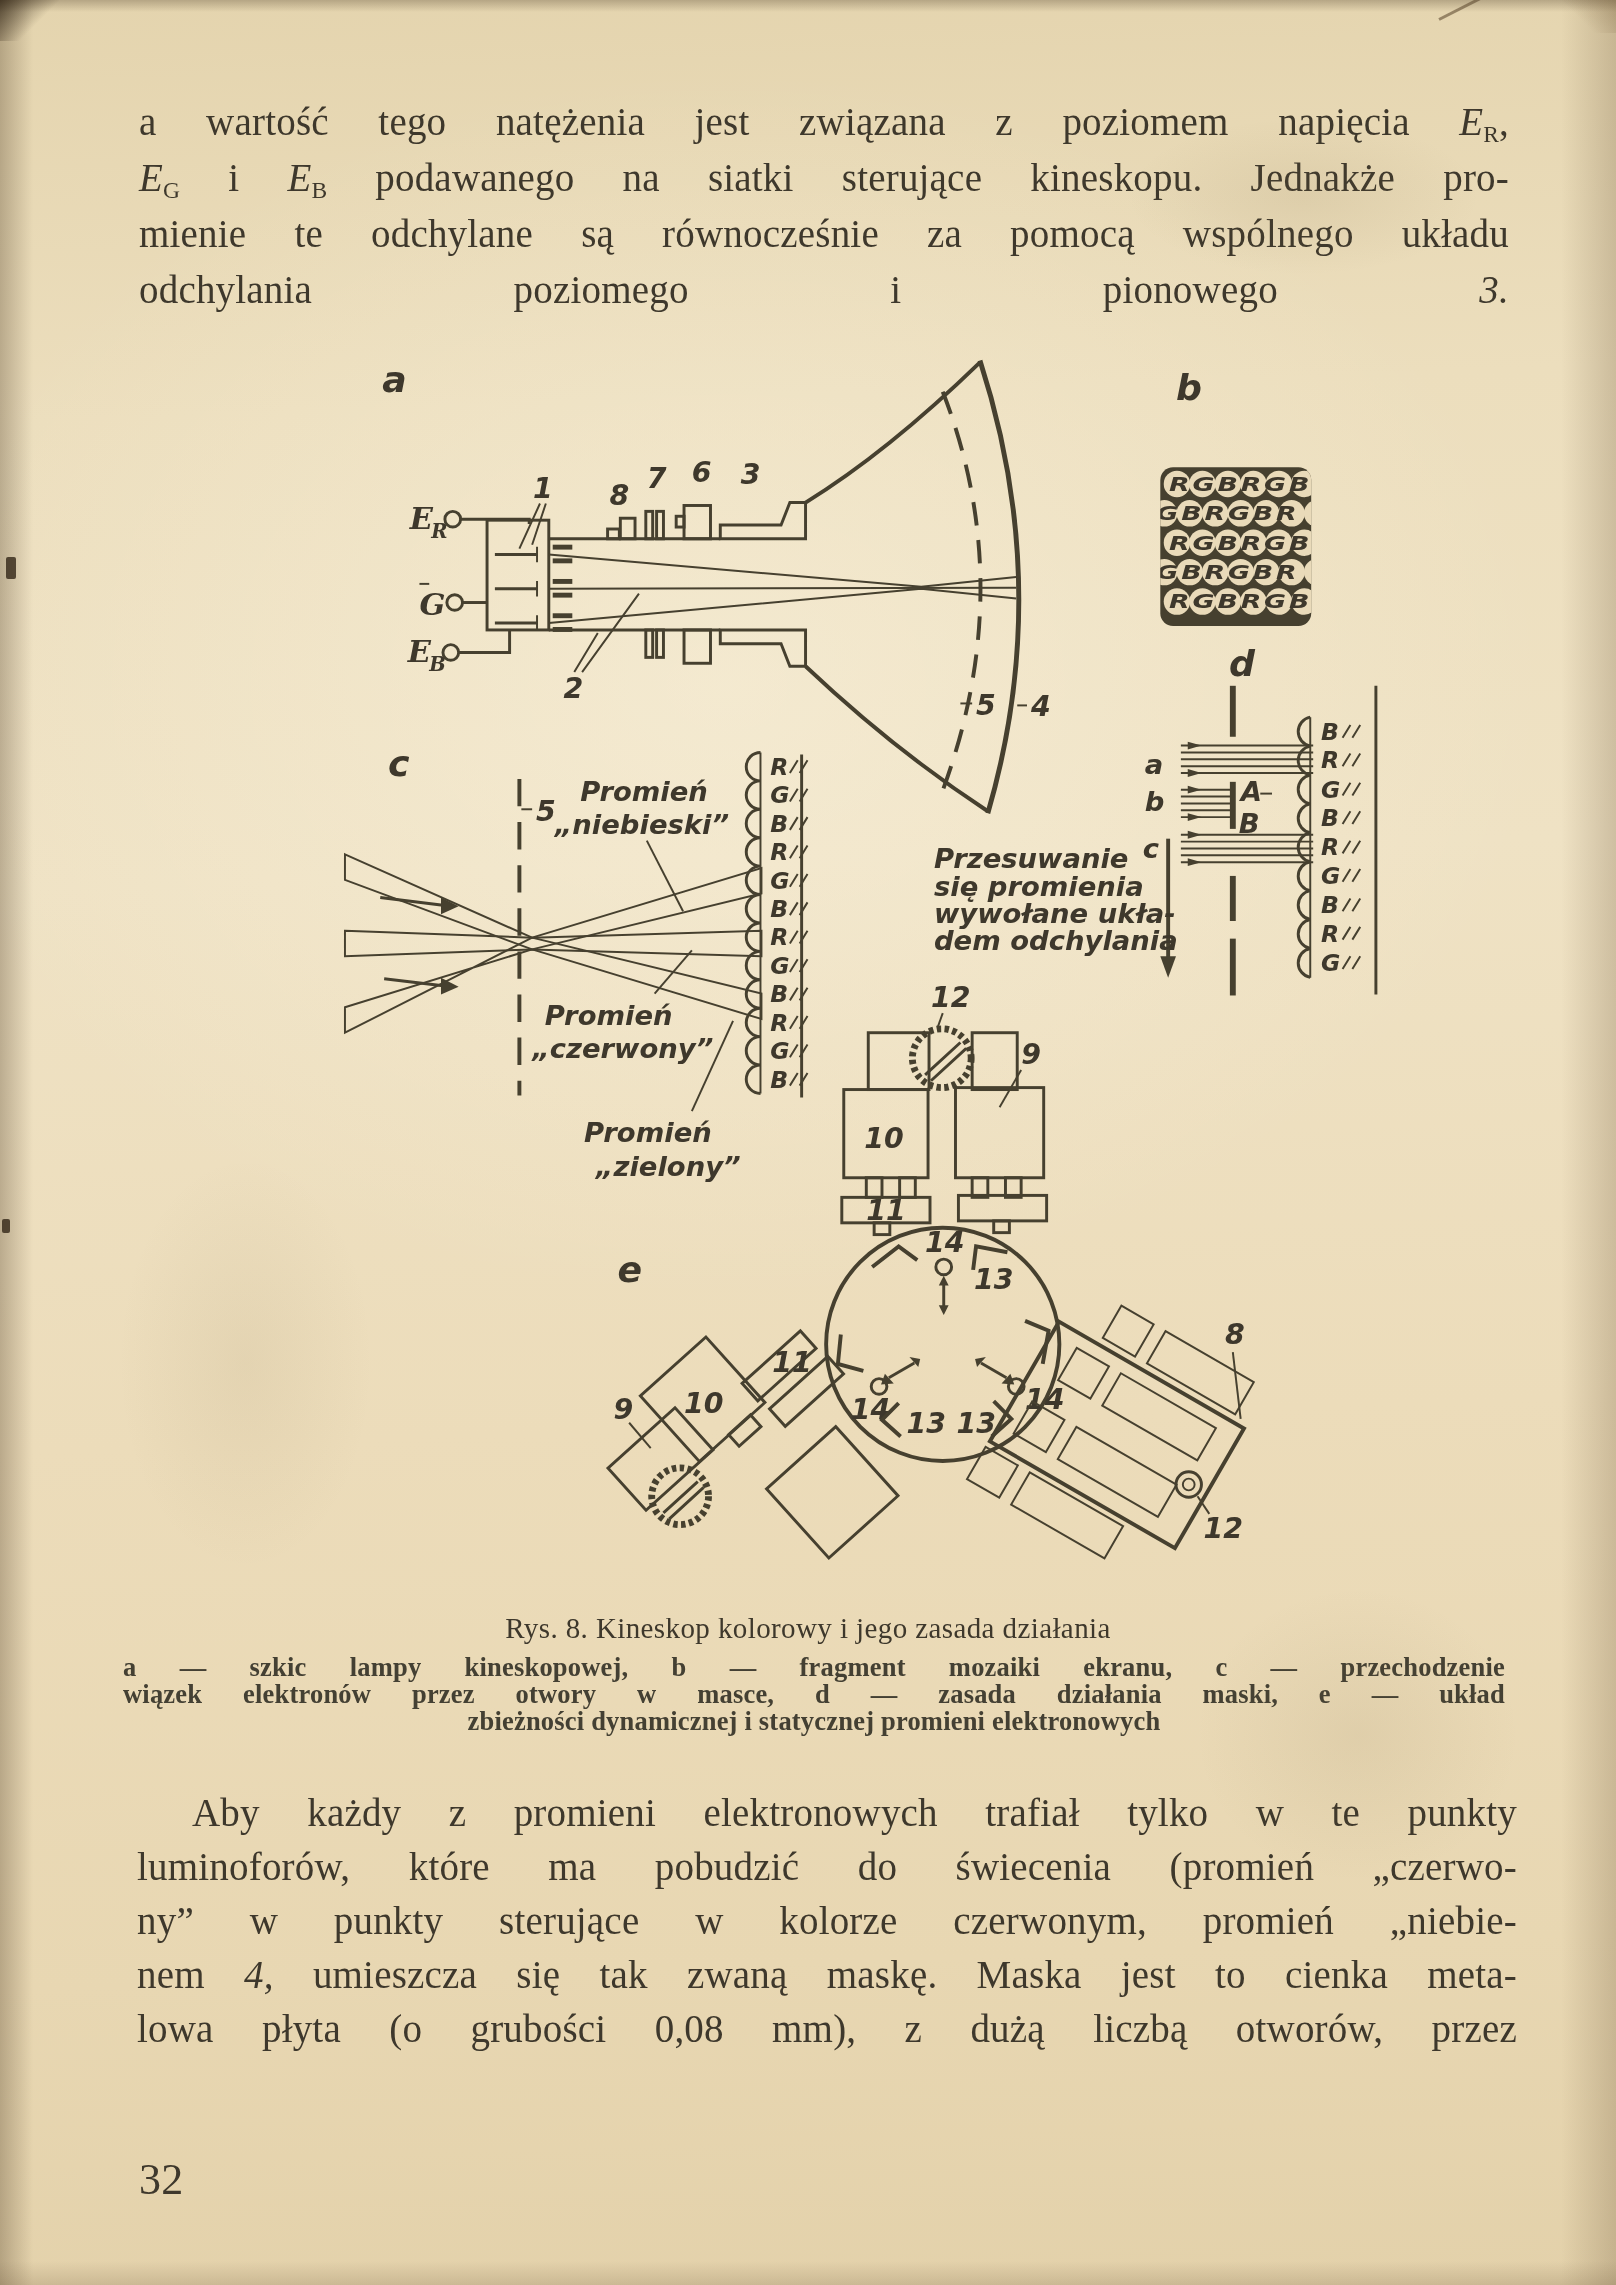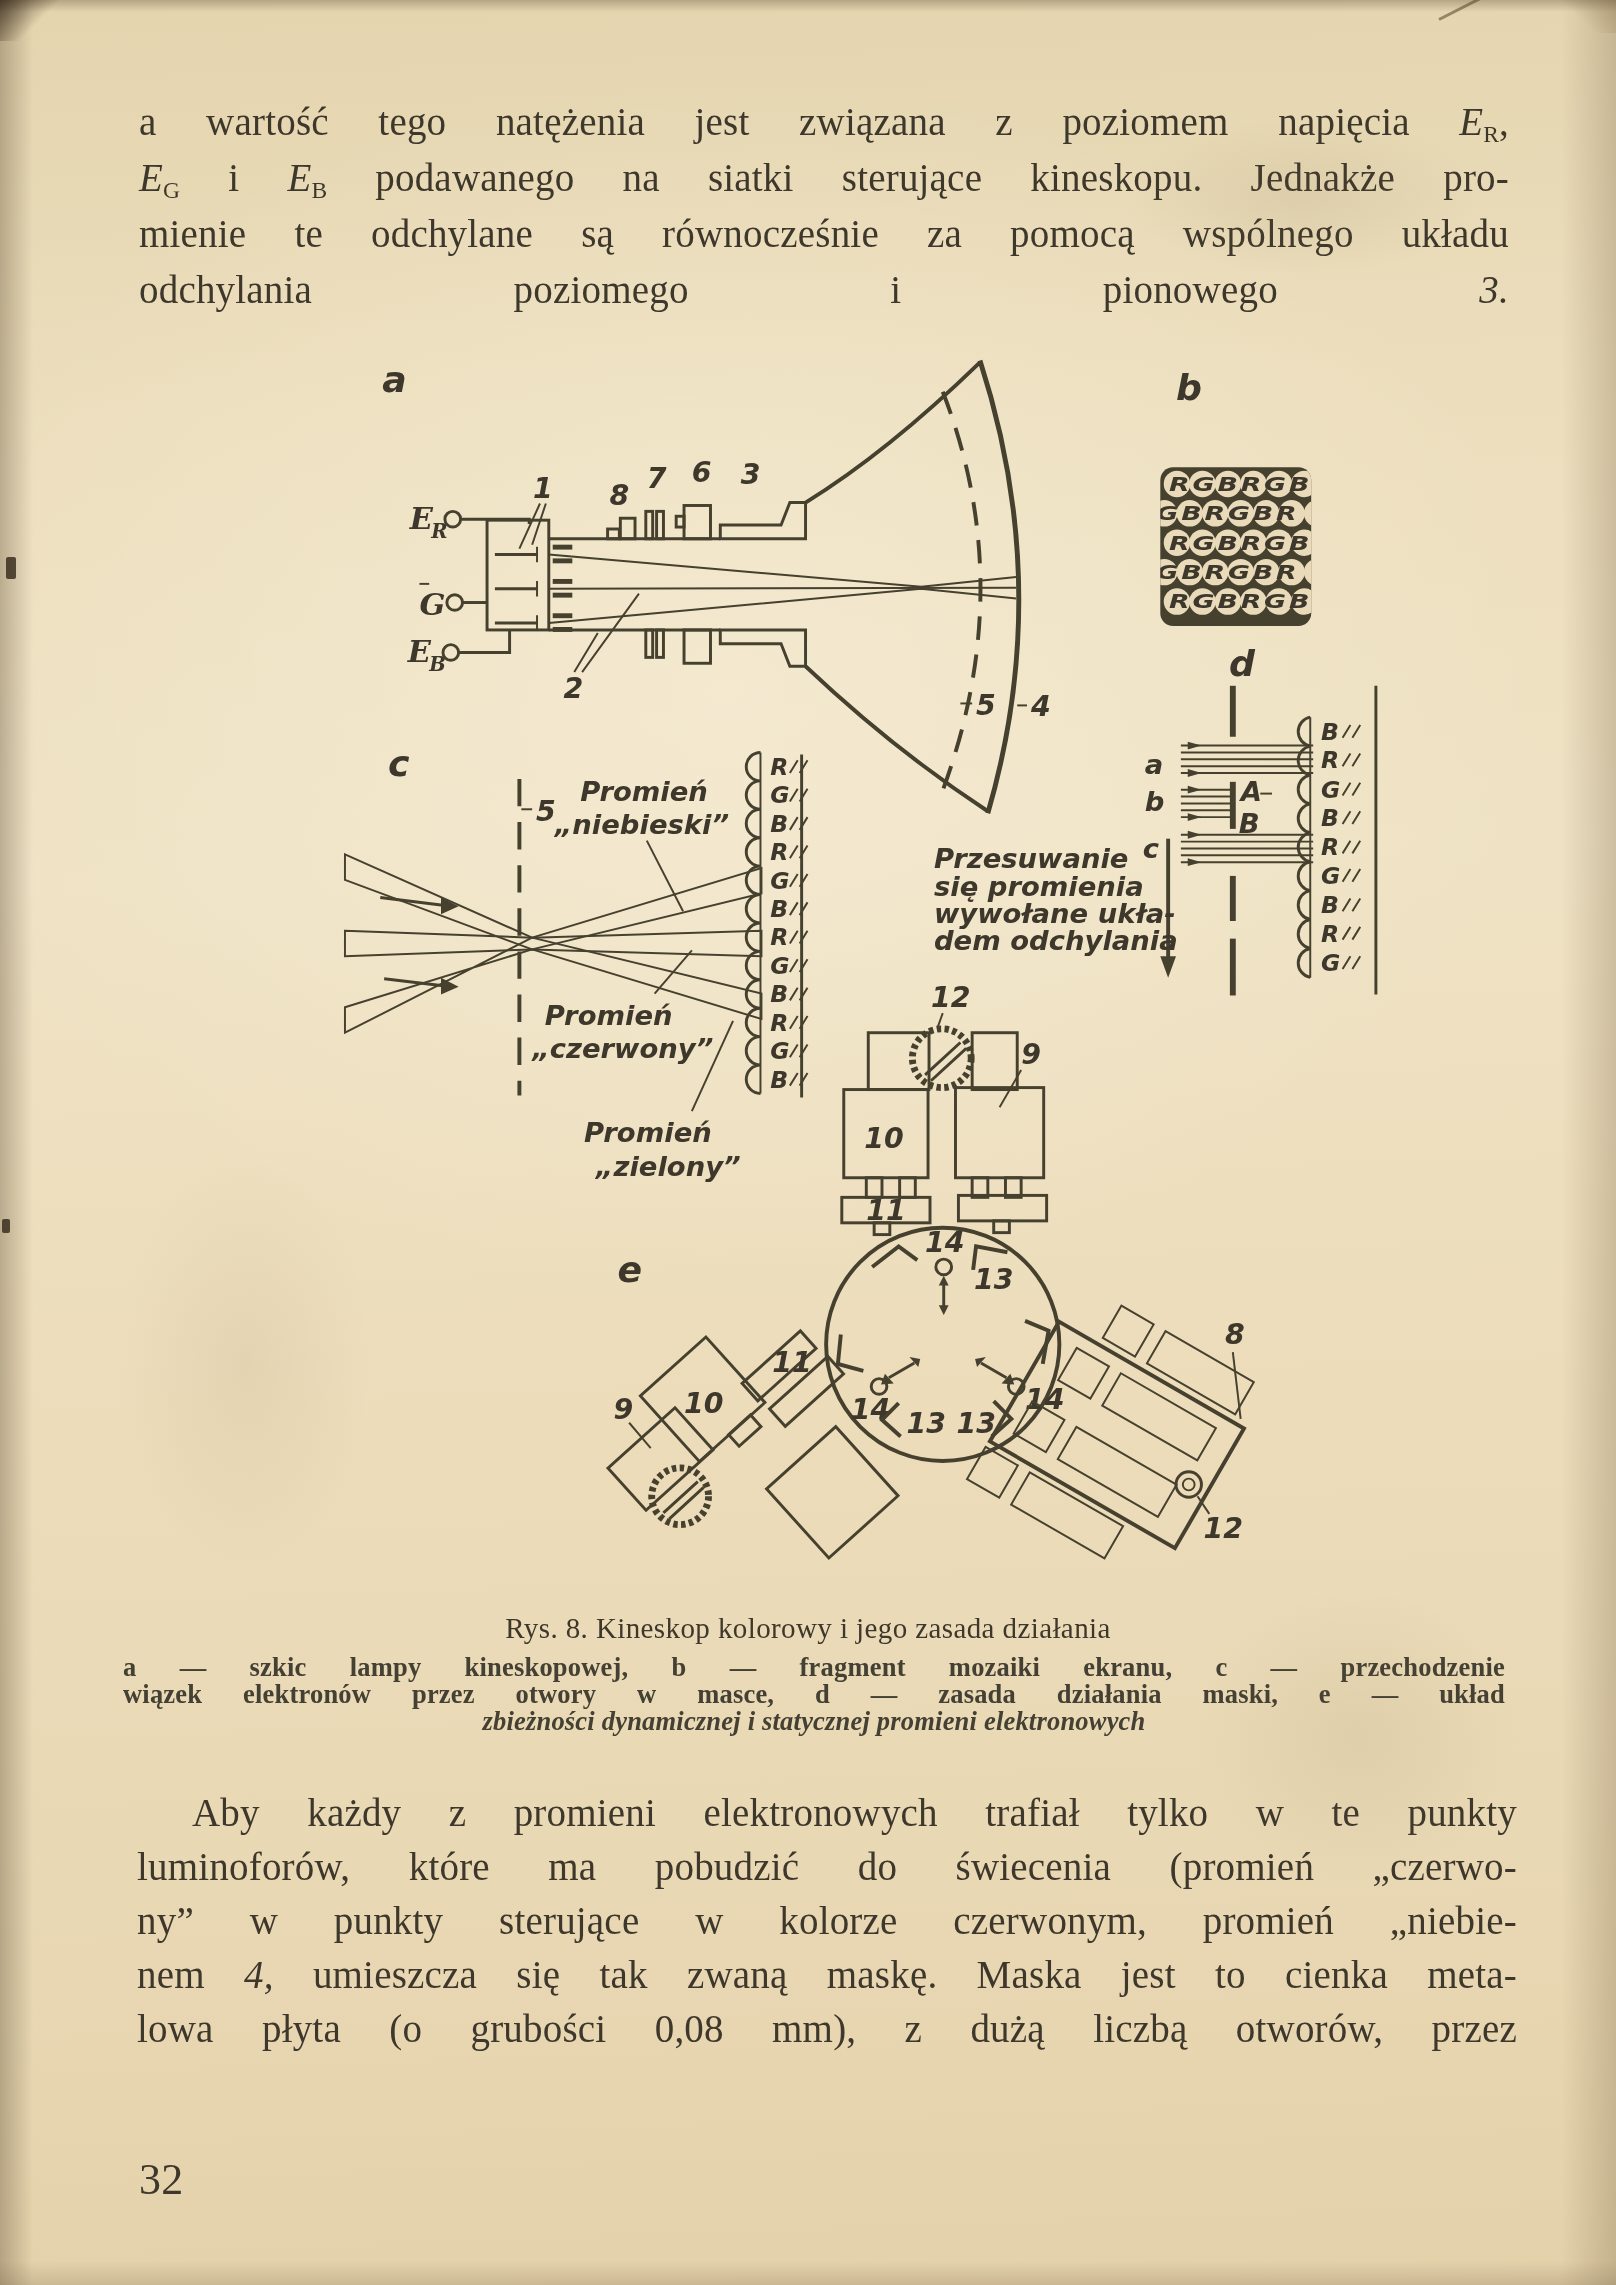--- a/index.html
+++ b/index.html
@@ -35,21 +35,21 @@
   .pline{text-align:justify;text-align-last:justify;white-space:normal;}
   .pline-last{text-align:center;}
   #intro{left:139px;top:94px;width:1370px;line-height:56px;}
   #bodypara{left:137px;top:1786px;width:1380px;line-height:54px;}
   #bodypara .indent{padding-left:55px;}
   sub{font-size:23.5px;line-height:0;vertical-align:-6.9px;letter-spacing:0;}
   .ital{font-style:italic;}
   #cap-title{left:0;top:1612px;width:1616px;text-align:center;font-size:29px;letter-spacing:0.4px;}
   #cap-lines{left:123px;top:1654px;width:1382px;font-size:26.5px;line-height:27px;font-weight:bold;color:#444033;}
   #cap-lines .cl{text-align:justify;text-align-last:justify;}
-  #cap-lines .cl-last{text-align:left;text-align-last:center;font-style:italic;}
+  #cap-lines .cl-last{text-align:left;text-align-last:center;}
   #pagenum{left:139px;top:2154px;font-size:44px;}
 
   
   #fig{position:absolute;left:0;top:323px;}
   .s2{stroke:var(--line);stroke-width:2;fill:none}
   .s3{stroke:var(--line);stroke-width:3;fill:none}
   .s4{stroke:var(--line);stroke-width:4;fill:none}
   .s5{stroke:var(--line);stroke-width:5;fill:none}
   .fD{fill:var(--line);stroke:none}
   .fP{fill:var(--paper);}

